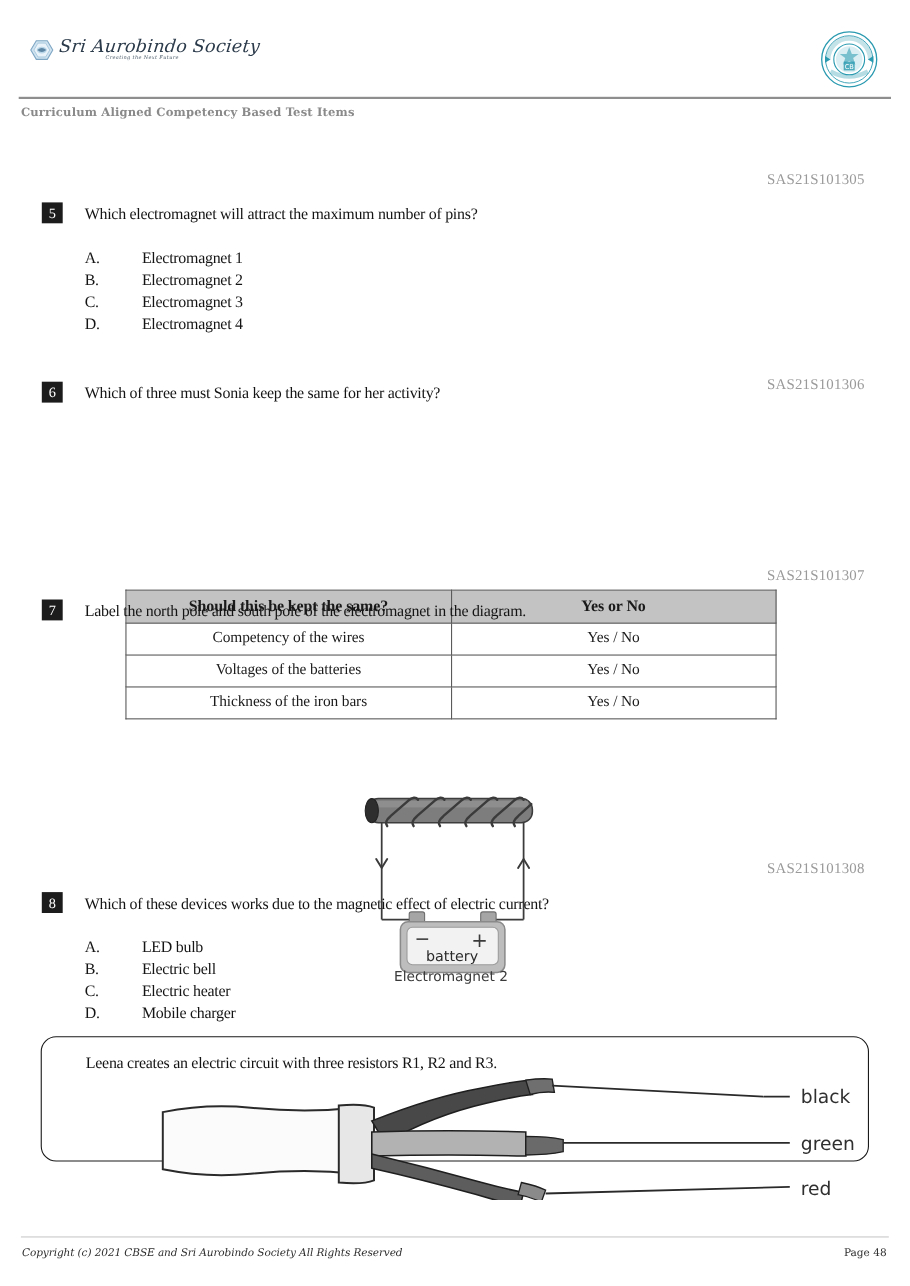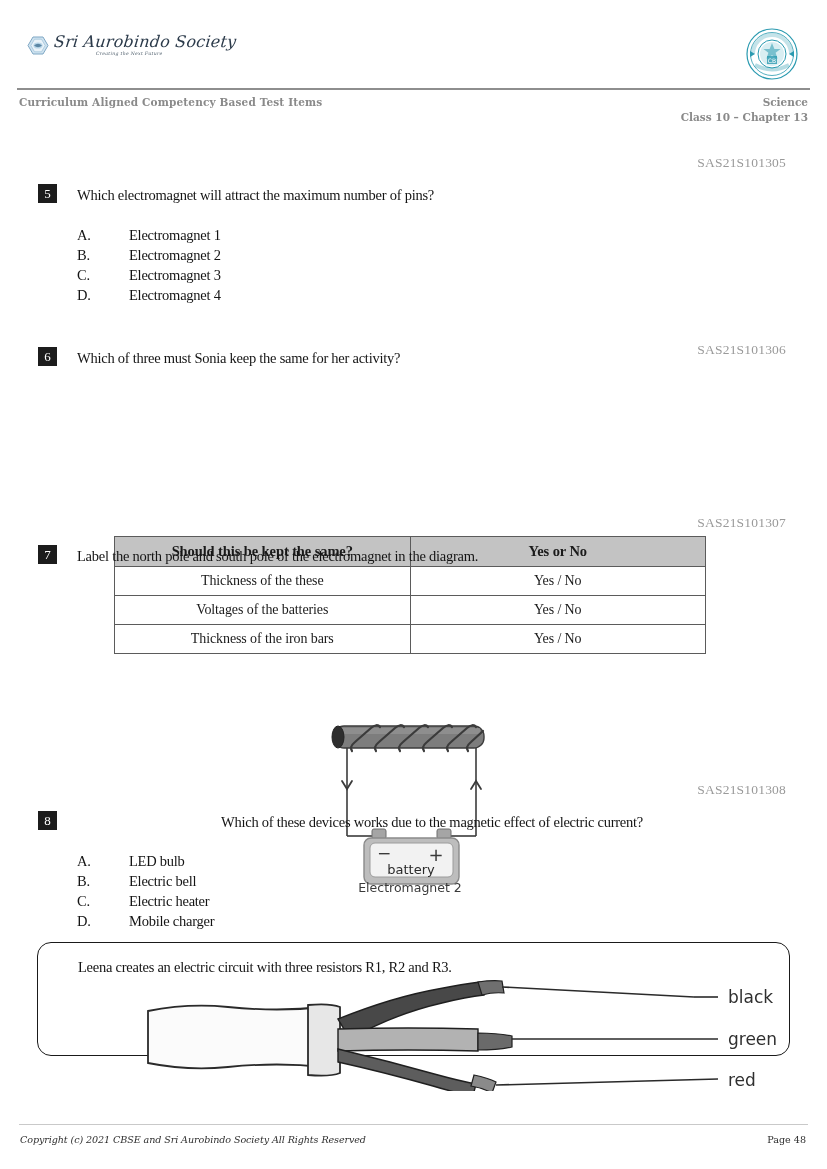--- a/index.html
+++ b/index.html
@@ -299,24 +299,20 @@
         <path d="M10 38 q17 9 34 0" fill="none" stroke="#2a9ab0" stroke-width="4" opacity="0.35"></path>
         <path d="M5 24 l5 3 -5 3 z" fill="#2a9ab0"></path>
         <path d="M49 24 l-5 3 5 3 z" fill="#2a9ab0"></path>
       </svg>
     </div>
 
     <div class="header-rule"></div>
 
     <div class="header-left-title">Curriculum Aligned Competency Based Test Items</div>
 
-    <div class="header-right">
-      <div>Science</div>
-      <div>Class 10 – Chapter 13</div>
-    </div>
   </div>
 
   <div class="content">
 
     <div class="code" style="top:15px;">SAS21S101305</div>
 
     <div class="qblock">
       <div class="qnum" style="top:44px;">5</div>
       <div class="qtext" style="top:45px;">Which electromagnet will attract the maximum number of pins?</div>
 
@@ -351,21 +347,21 @@
 
     <table class="q6-table">
       <thead>
         <tr>
           <th class="col-a">Should this be kept the same?</th>
           <th class="col-b">Yes or No</th>
         </tr>
       </thead>
       <tbody>
         <tr>
-          <td>Thickness of the these</td>
+          <td>Competency of the wires</td>
           <td>Yes / No</td>
         </tr>
         <tr>
           <td>Voltages of the batteries</td>
           <td>Yes / No</td>
         </tr>
         <tr>
           <td>Thickness of the iron bars</td>
           <td>Yes / No</td>
         </tr>
@@ -416,21 +412,21 @@
         <text x="120" y="143" font-size="18" font-family="DejaVu Sans, sans-serif" fill="#3a3a3a" text-anchor="middle">+</text>
         <text x="95" y="156" font-size="13" font-family="DejaVu Sans, sans-serif" fill="#2b2b2b" text-anchor="middle">battery</text>
       </svg>
       <div class="diagram-caption">Electromagnet 2</div>
     </div>
 
     <div class="code" style="top:642px;">SAS21S101308</div>
 
     <div class="qblock">
       <div class="qnum" style="top:671px;">8</div>
-      <div class="qtext" style="top:672px;text-align:center;">Which of these devices works due to the magnetic effect of electric current?</div>
+      <div class="qtext" style="top:672px;">Which of these devices works due to the magnetic effect of electric current?</div>
 
       <div class="options" style="top:711px;">
         <div class="opt">
           <span class="opt-key">A.</span>
           <span class="opt-label">LED bulb</span>
         </div>
         <div class="opt">
           <span class="opt-key">B.</span>
           <span class="opt-label">Electric bell</span>
         </div>

